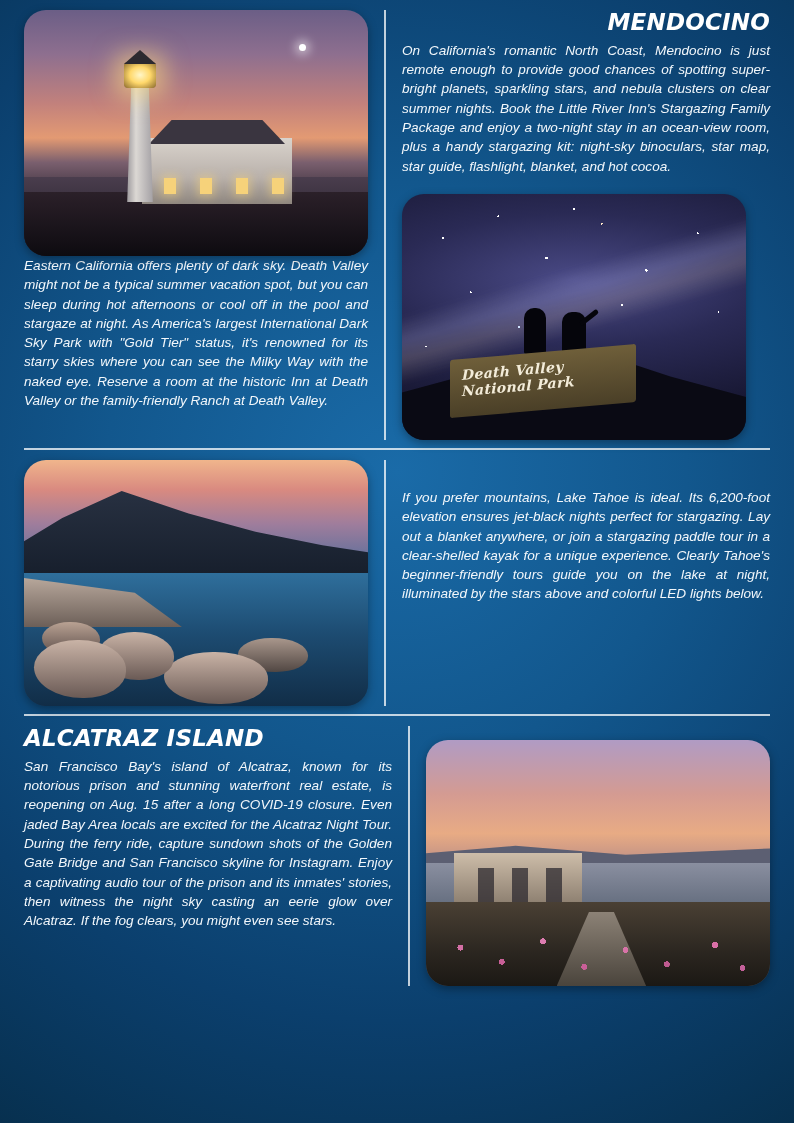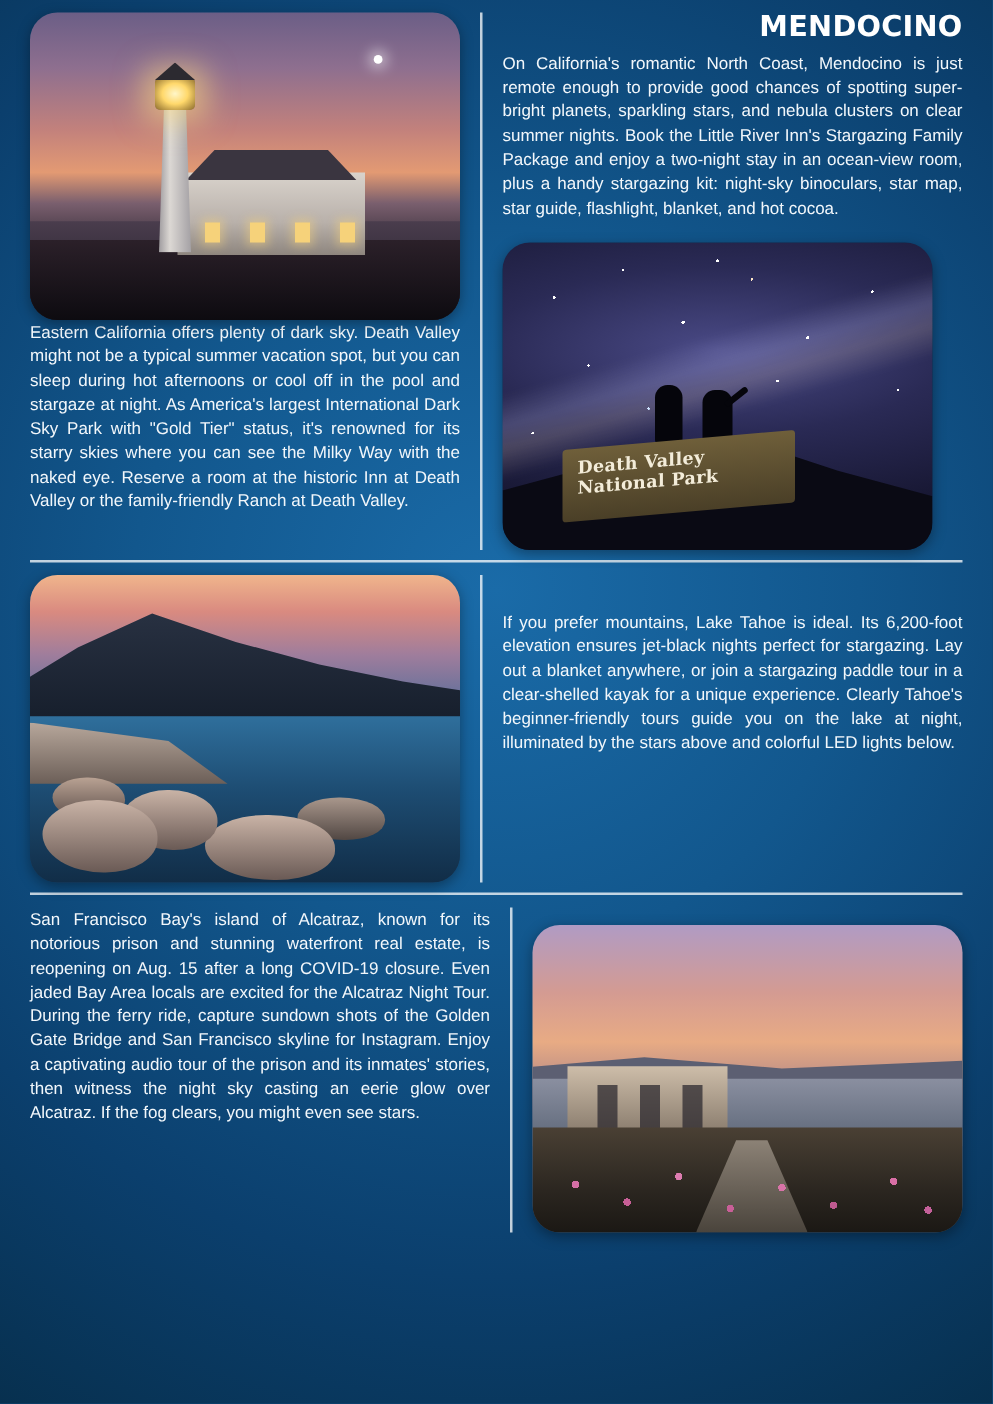--- a/index.html
+++ b/index.html
@@ -31,20 +31,21 @@
     box-sizing: border-box;
     padding: 10px 24px 8px 24px;
   }
 
   .row {
     display: flex;
     position: relative;
   }
   .col {
     box-sizing: border-box;
+    font-style: italic;
   }
 
   
   .hr {
     height: 2px;
     background: rgba(255,255,255,0.75);
     margin: 8px 0 10px 0;
   }
   .vr {
     width: 2px;
@@ -395,20 +396,21 @@
 
     <div class="col right">
       <p class="body">If you prefer mountains, Lake Tahoe is ideal. Its 6,200-foot elevation ensures jet-black nights perfect for stargazing. Lay out a blanket anywhere, or join a stargazing paddle tour in a clear-shelled kayak for a unique experience. Clearly Tahoe's beginner-friendly tours guide you on the lake at night, illuminated by the stars above and colorful LED lights below.</p>
     </div>
   </div>
 
   <div class="hr"></div>
 
   <div class="row sec3">
     <div class="col left">
+      <h2 class="headline">ALCATRAZ ISLAND</h2>
       <p class="body">San Francisco Bay's island of Alcatraz, known for its notorious prison and stunning waterfront real estate, is reopening on Aug. 15 after a long COVID-19 closure. Even jaded Bay Area locals are excited for the Alcatraz Night Tour. During the ferry ride, capture sundown shots of the Golden Gate Bridge and San Francisco skyline for Instagram. Enjoy a captivating audio tour of the prison and its inmates' stories, then witness the night sky casting an eerie glow over Alcatraz. If the fog clears, you might even see stars.</p>
     </div>
 
     <div class="vr"></div>
 
     <div class="col right">
       <div class="photo ph-alcatraz gap-top-sm">
         <div class="hills"></div>
         <div class="bay"></div>
         <div class="ruin"></div>

